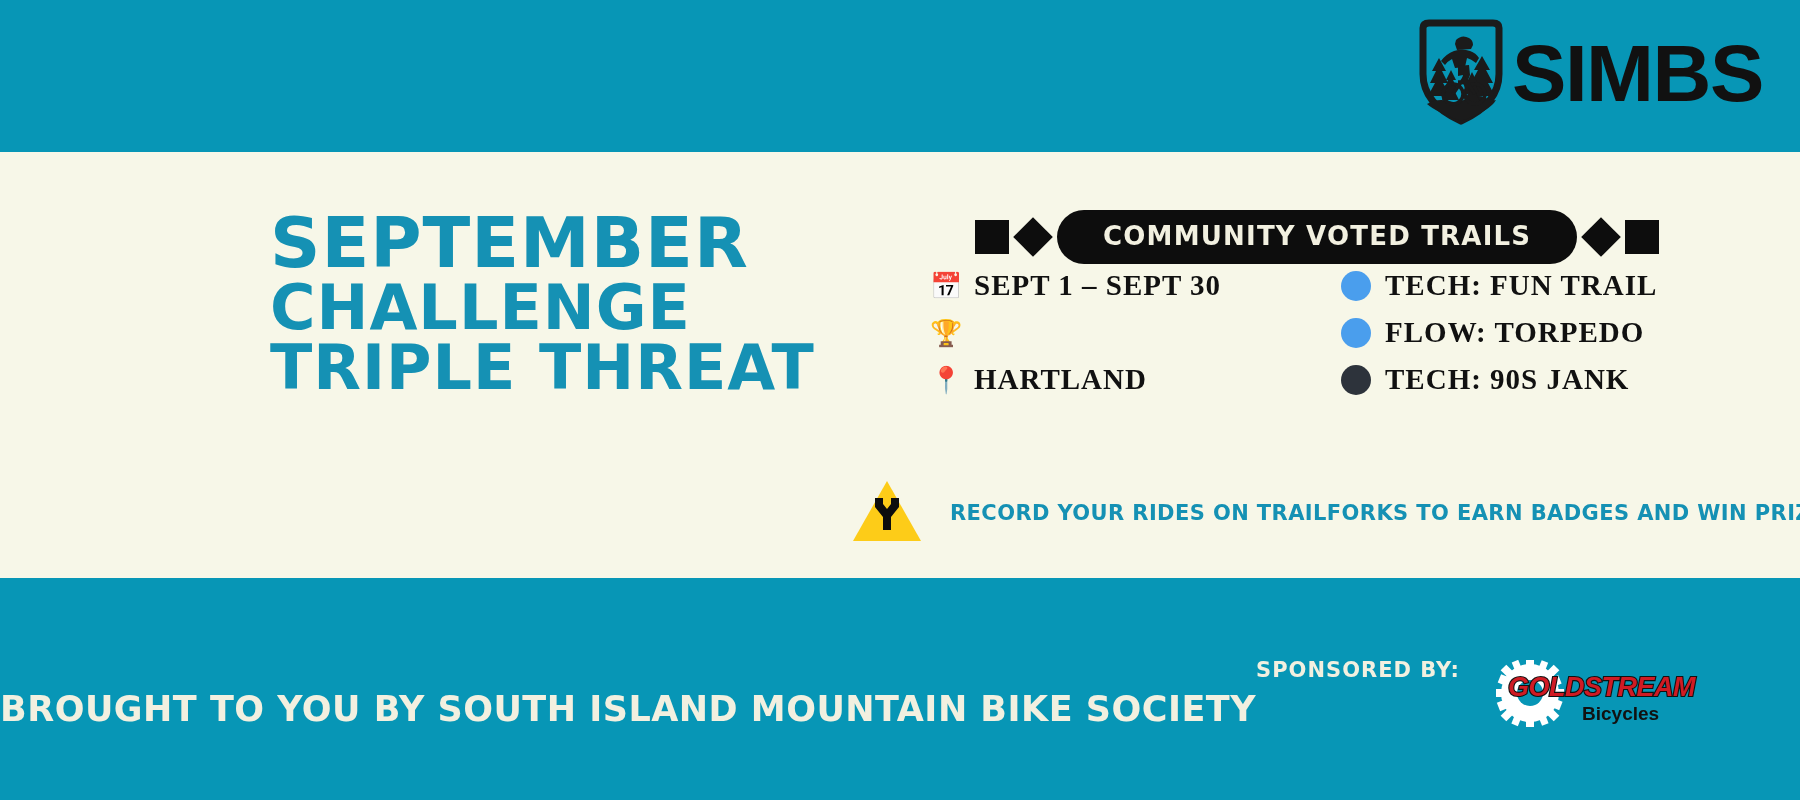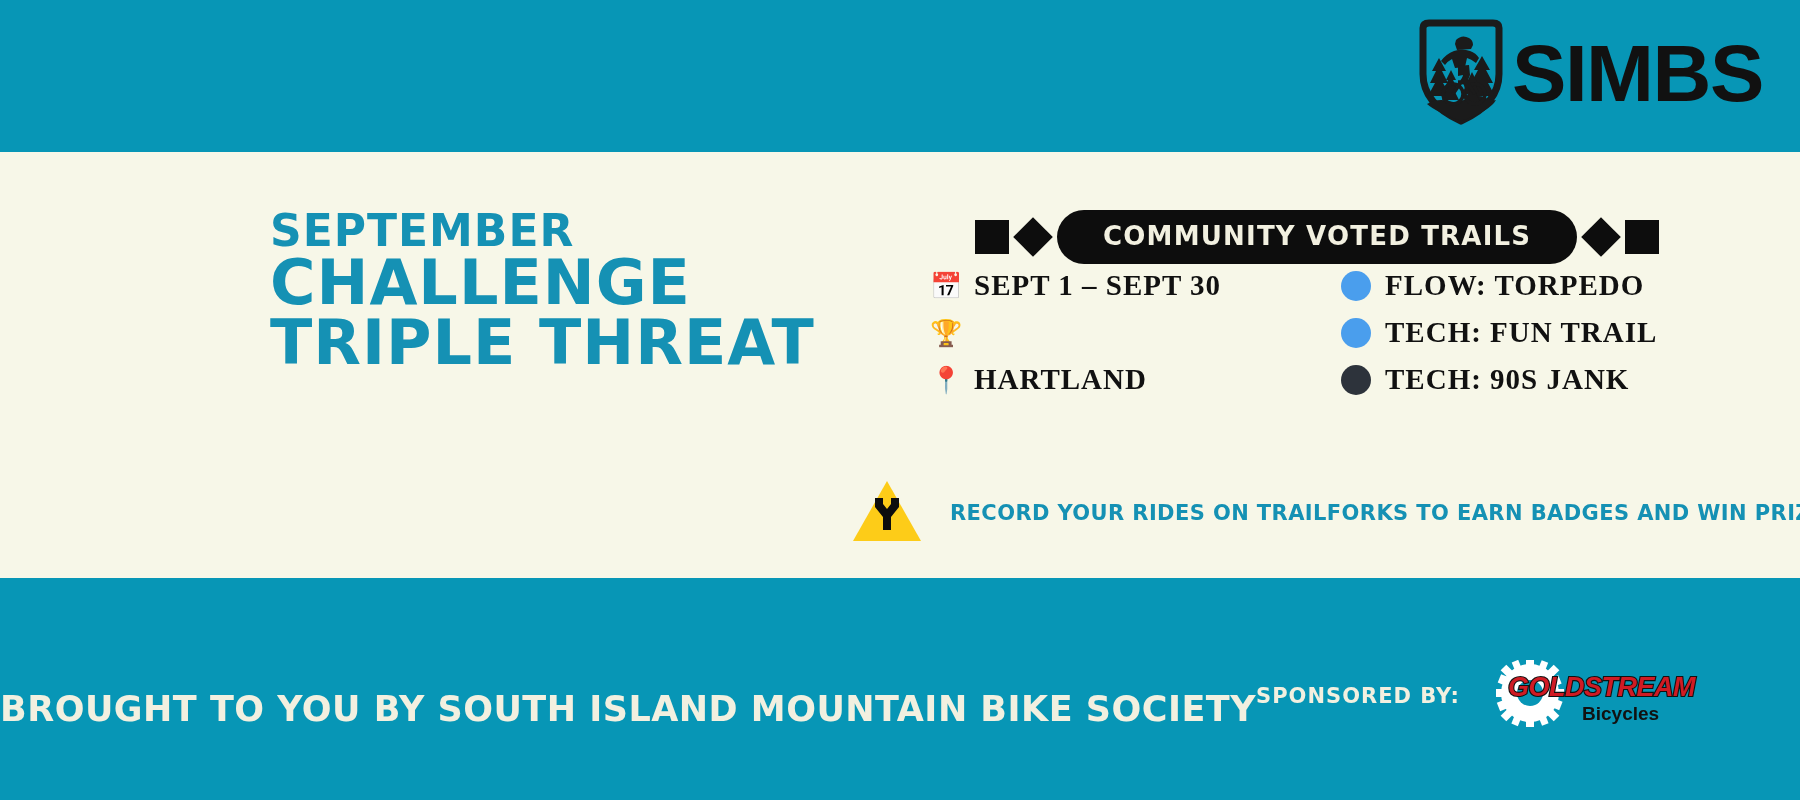--- a/index.html
+++ b/index.html
@@ -70,21 +70,21 @@
 
   .headline-line {
     color: #1591b4;
     font-family: "DejaVu Sans", sans-serif;
     font-weight: bold;
     line-height: 0.97;
     text-transform: uppercase;
     white-space: nowrap;
     letter-spacing: 1px;
   }
-  .headline-line.l1 { font-size: 44px; }
+  .headline-line.l1 { font-size: 70px; }
   .headline-line.l2 { font-size: 62px; }
   .headline-line.l3 { font-size: 62px; }
 
   
   .badge-row {
     position: absolute;
     left: 975px;
     top: 58px;
     display: flex;
     align-items: center;
@@ -199,21 +199,20 @@
     font-size: 35px;
     letter-spacing: 0.5px;
     text-transform: uppercase;
     white-space: nowrap;
     line-height: 1;
   }
 
   .sponsor-row {
     margin-top: 14px;
     display: flex;
-    align-items: center;
     gap: 18px;
   }
 
   .sponsor-label {
     color: #f2f0e0;
     font-family: "DejaVu Sans", sans-serif;
     font-weight: bold;
     font-size: 21px;
     letter-spacing: 1px;
     text-transform: uppercase;
@@ -304,25 +303,25 @@
         </li>
         <li class="info-item">
           <span class="info-emoji">📍</span>
           <span class="info-text">Hartland</span>
         </li>
       </ul>
 
       <ul class="info-list">
         <li class="info-item">
           <span class="info-dot" style="background:#4a9eed"></span>
+          <span class="info-text">Tech: Fun Trail</span>
+        </li>
+        <li class="info-item">
+          <span class="info-dot" style="background:#4a9eed"></span>
           <span class="info-text">Flow: Torpedo</span>
-        </li>
-        <li class="info-item">
-          <span class="info-dot" style="background:#4a9eed"></span>
-          <span class="info-text">Tech: Fun Trail</span>
         </li>
         <li class="info-item">
           <span class="info-dot" style="background:#2d333b"></span>
           <span class="info-text">Tech: 90s Jank</span>
         </li>
       </ul>
     </div>
 
     <div class="note-row">
       <span>

